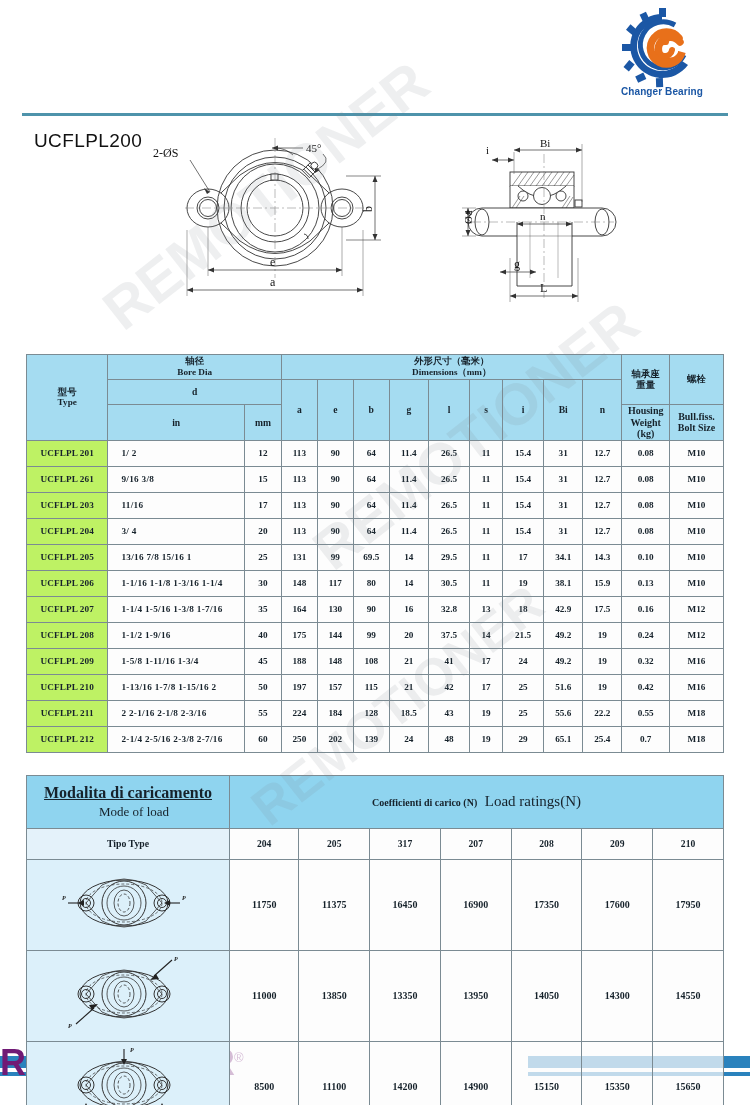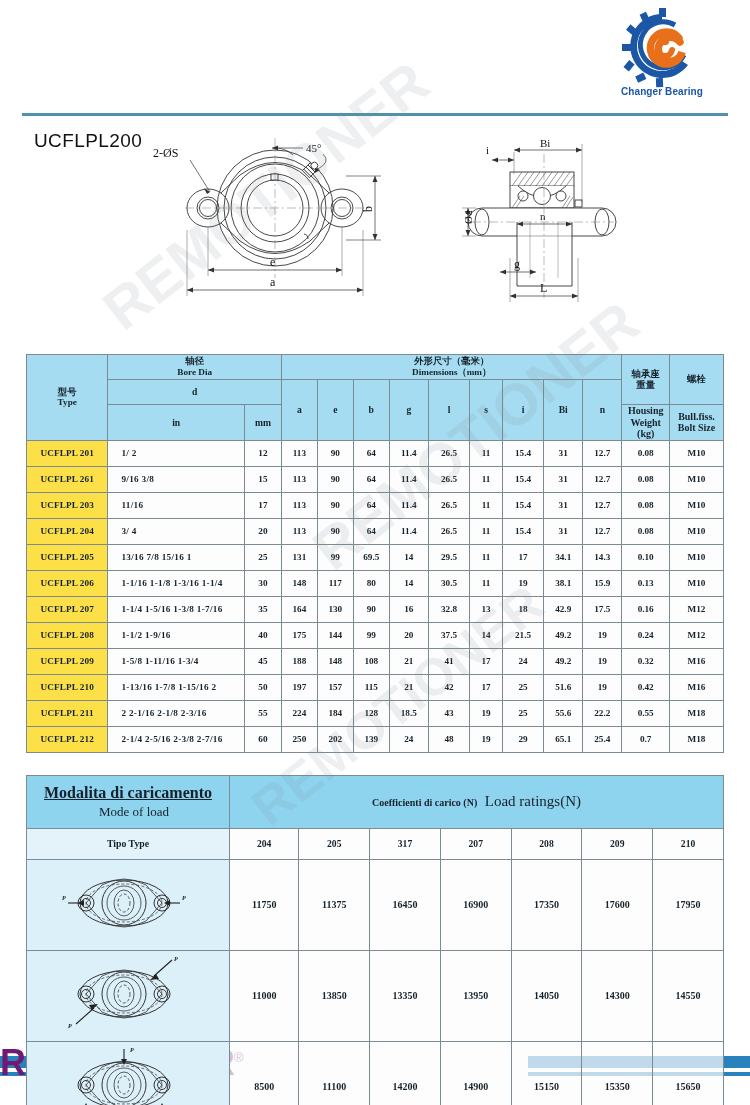--- a/index.html
+++ b/index.html
@@ -77,21 +77,21 @@
   }
   .main thead th{
     background:#a5dcf1;
     font-size:9.6px;
     line-height:1.15;
   }
   .main thead th .cn{font-family:"DejaVu Sans", sans-serif;font-size:9.4px;font-weight:bold;display:block;}
   .main thead th .en{display:block;font-size:9.2px;font-weight:bold;}
   .main thead th.small .en{font-size:10px;font-weight:bold;}
   .main tbody td.type-col{
-    background:#fde047;
+    background:#bef264;
     font-size:9.2px;
     letter-spacing:.1px;
   }
   .main tbody td.bore-col{
     text-align:left;
     padding-left:13px;
     letter-spacing:.3px;
   }
   .main tbody tr td{height:25px;}
 

